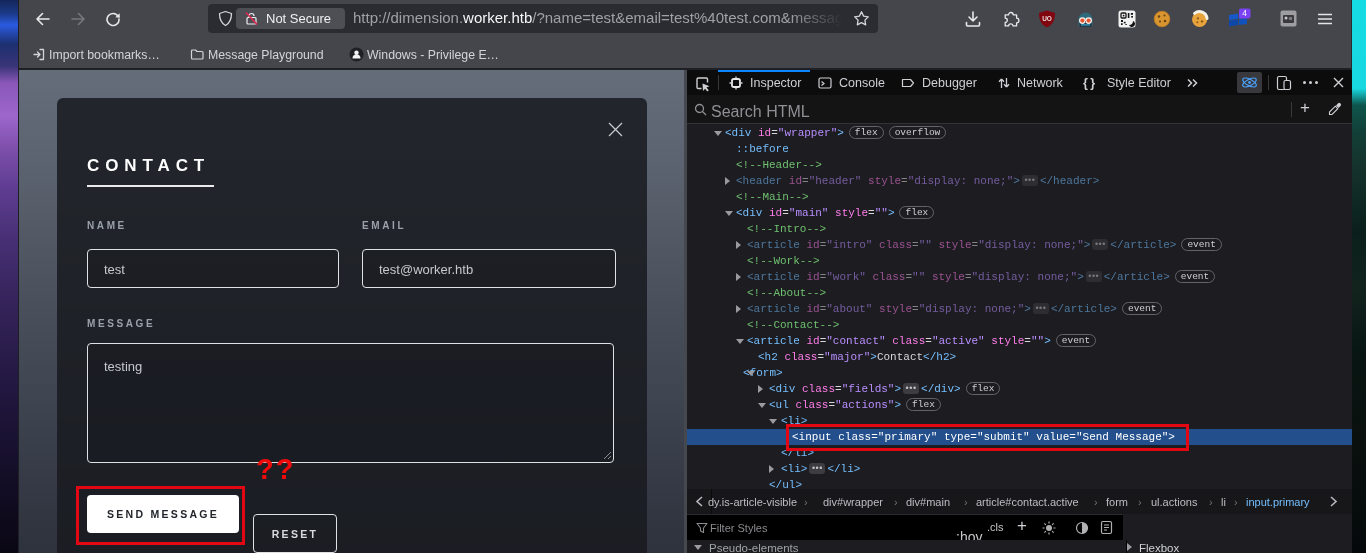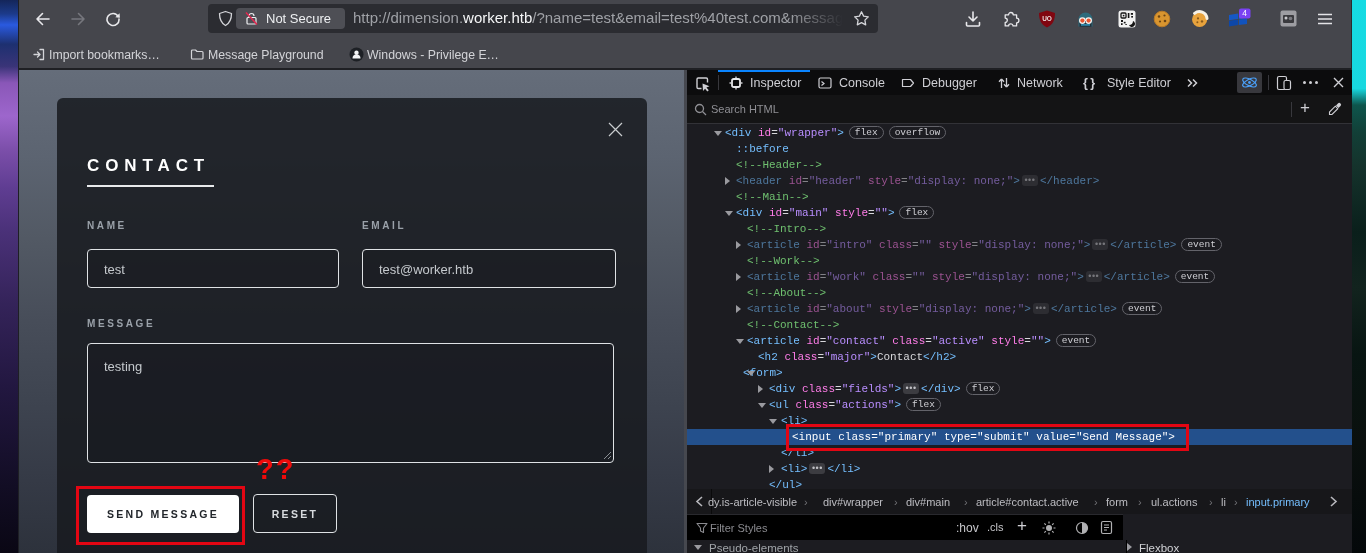--- a/index.html
+++ b/index.html
@@ -23,21 +23,21 @@
 .bm { position:absolute; top:48px; font-size:12.3px; color:#d3d4d8; white-space:nowrap; }
 
 
 #page { left:18px; top:70px; width:666px; height:483px; overflow:hidden;
   background:linear-gradient(180deg,#656d7a 0%,#5c6471 18%,#525964 35%,#474d59 52%,#3d434f 70%,#353a46 85%,#2d323c 100%); }
 #panel { position:absolute; left:39px; top:28px; width:590px; height:470px; background:rgba(23,26,30,0.85); border-radius:6px; }
 .flabel { position:absolute; font-size:10px; font-weight:bold; letter-spacing:2.6px; color:#9aa1a9; }
 .finput { position:absolute; border:1px solid #dfe2e5; border-radius:4px; background:rgba(8,10,14,0.13); }
 .ftext { position:absolute; font-size:13px; color:#c4c8cc;text-align:right; }
 #sendbtn { position:absolute; left:69px; top:425px; width:152px; height:38px; background:#fff; border-radius:4px; color:#22262b; font-size:10.5px; font-weight:bold; letter-spacing:2.3px; text-align:center; line-height:38px; }
-#resetbtn { position:absolute; left:235px; top:424px; width:84px; height:39px; border:1px solid #dfe2e5; border-radius:4px; color:#d7dadd; font-size:10.5px; font-weight:bold; letter-spacing:2.3px; text-align:center; line-height:39px; }
+#resetbtn { position:absolute; left:235px; top:444px; width:84px; height:39px; border:1px solid #dfe2e5; border-radius:4px; color:#d7dadd; font-size:10.5px; font-weight:bold; letter-spacing:2.3px; text-align:center; line-height:39px; }
 .redbox { position:absolute; border:3px solid #e30613; }
 #redq { position:absolute; left:238px; top:383px; color:#ee0a0a; font-size:29px; font-weight:bold; letter-spacing:2px; }
 #heading { position:absolute; left:69px; top:86px; color:#fff; font-size:17px; font-weight:bold; letter-spacing:5.9px; }
 #hline { position:absolute; left:69px; top:115px; width:127px; height:2px; background:#e8eaec; }
 #closex { position:absolute; left:589px; top:51px; width:17px; height:17px; }
 
 
 #devtools { left:684px; top:70px; width:668px; height:483px; background:#1c1c21; }
 #splitter { position:absolute; left:0; top:0; width:3px; height:483px; background:#46484f; }
 #dt-tabbar { position:absolute; left:3px; top:0; right:0; height:25px; background:#0c0c0d; }
@@ -279,21 +279,21 @@
 
       <svg class="abs" style="left:645px;top:6px" width="13" height="13" viewBox="0 0 13 13">
         <path d="M2 2 L11 11 M11 2 L2 11" stroke="#cfcfd4" stroke-width="1.4"></path>
       </svg>
     </div>
     <div id="dt-search">
       <svg class="abs" style="left:7px;top:8px" width="13" height="13" viewBox="0 0 13 13">
         <circle cx="5.5" cy="5.5" r="4" stroke="#8f8f94" stroke-width="1.3" fill="none"></circle>
         <path d="M8.5 8.5 L12 12" stroke="#8f8f94" stroke-width="1.3"></path>
       </svg>
-      <div class="abs" style="left:24px;top:8px;font-size:11px;color:#8f8f94">Search HTML</div>
+      <div class="abs" style="left:24px;top:8px;font-size:16px;color:#8f8f94">Search HTML</div>
       <div class="abs" style="left:604px;top:7px;width:1px;height:15px;background:#38383d"></div>
       <div class="abs" style="left:613px;top:3px;font-size:17px;color:#cfcfd4;font-weight:400">+</div>
       <svg class="abs" style="left:641px;top:7px" width="14" height="14" viewBox="0 0 14 14">
         <path d="M12.5 1.5 a1.8 1.8 0 0 0 -2.6 0 L8 3.5 l2.5 2.5 2-1.9 a1.8 1.8 0 0 0 0-2.6 Z" fill="#cfcfd4"></path>
         <path d="M7.3 4.2 L9.8 6.7 L4 12.5 H1.5 V10 Z" stroke="#cfcfd4" stroke-width="1.1" fill="none"></path>
       </svg>
     </div>
     <div id="dt-markup">
 
       <div class="mrow" style="top:1px"><i class="tri opn" style="left:27px"></i><span style="padding-left:38px"><span class="b">&lt;div</span> <span class="p">id</span><span class="w">=</span><span class="v">"wrapper"</span><span class="b">&gt;</span></span><span class="pill">flex</span><span class="pill">overflow</span></div>
@@ -342,21 +342,21 @@
       <div class="crumb" style="left:559px;color:#75bfff">input.primary</div>
       <svg class="abs" style="left:640px;top:6px" width="13" height="13" viewBox="0 0 13 13">
         <path d="M4 2 L9 6.5 L4 11" stroke="#b8b8bd" stroke-width="1.6" fill="none"></path>
       </svg>
     </div>
     <div id="dt-filter">
       <svg class="abs" style="left:9px;top:7px" width="12" height="12" viewBox="0 0 12 12">
         <path d="M1 1.5 h10 L7.5 6 v4.5 l-3-1.5 V6 Z" stroke="#8a8a8f" stroke-width="1.1" fill="none" stroke-linejoin="round"></path>
       </svg>
       <div class="abs" style="left:23px;top:7px;font-size:11px;color:#8a8a8f">Filter Styles</div>
-      <div class="abs" style="left:269px;top:6px;font-size:12px;color:#c6c6ca">:hov</div>
+      <div class="abs" style="left:269px;top:14px;font-size:14px;color:#c6c6ca">:hov</div>
       <div class="abs" style="left:300px;top:6px;font-size:11px;color:#c6c6ca">.cls</div>
       <div class="abs" style="left:330px;top:1px;font-size:17px;color:#cfcfd4">+</div>
       <svg class="abs" style="left:355px;top:6px" width="14" height="14" viewBox="0 0 14 14">
         <circle cx="7" cy="7" r="3" fill="#b1b1b3"></circle>
         <g stroke="#b1b1b3" stroke-width="1.2">
             <path d="M7 0.5 v2 M7 11.5 v2 M0.5 7 h2 M11.5 7 h2 M2.4 2.4 l1.4 1.4 M10.2 10.2 l1.4 1.4 M11.6 2.4 l-1.4 1.4 M3.8 10.2 l-1.4 1.4"></path>
           </g>
       </svg>
       <svg class="abs" style="left:388px;top:6px" width="14" height="14" viewBox="0 0 14 14">
         <circle cx="7" cy="7" r="5.5" stroke="#b1b1b3" stroke-width="1.2" fill="none"></circle>

